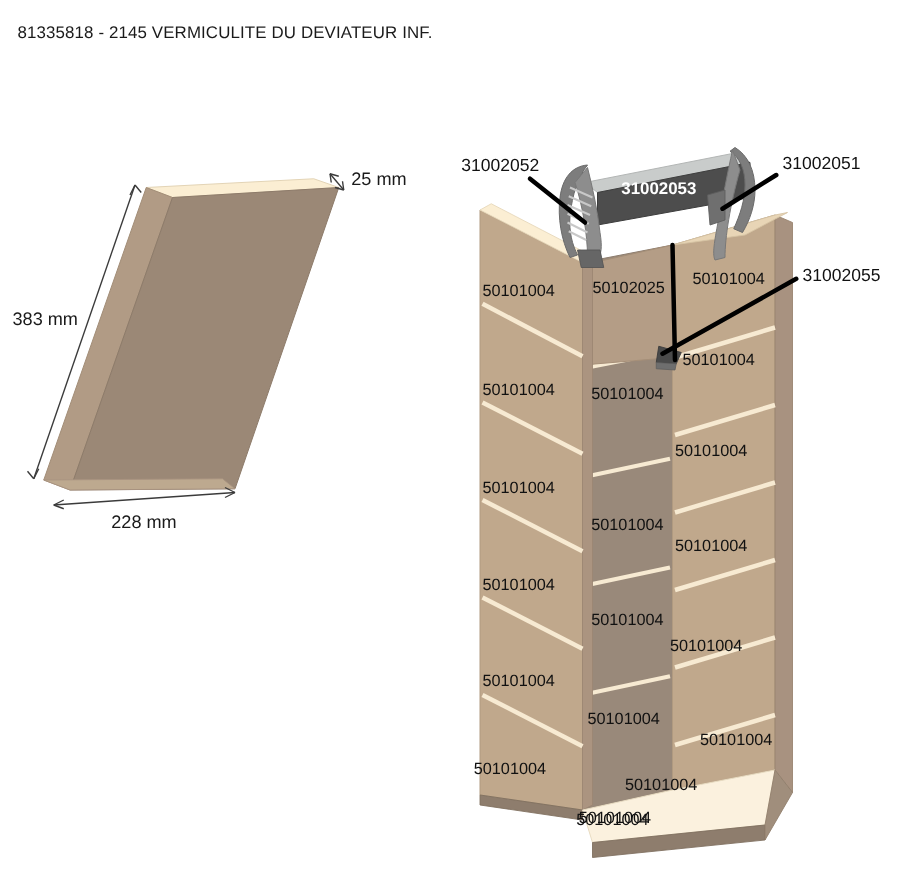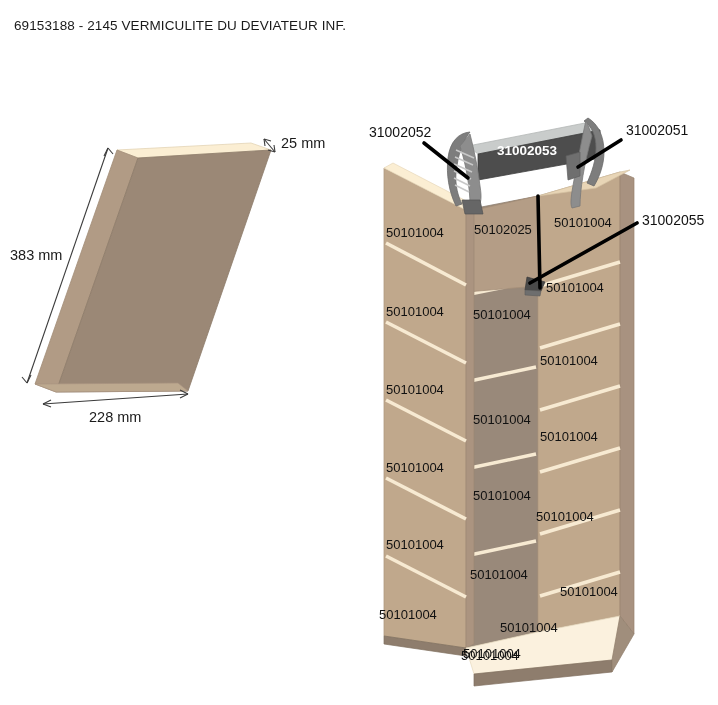--- a/index.html
+++ b/index.html
@@ -62,21 +62,21 @@
   }
   .mortar {
     stroke: #f7ead2;
     fill: none;
     stroke-linecap: butt;
   }
 </style>
 </head>
 <body>
 
-<div id="page-title">69153188 - 2145 VERMICULITE DU DEVIATEUR INF.</div>
+<div id="page-title">81335818 - 2145 VERMICULITE DU DEVIATEUR INF.</div>
 
 <svg id="diagram-canvas" width="718" height="705" viewBox="0 0 718 705">
 
   <g>
 
     <polygon points="117,150 251,143 271,150 138,158" fill="#fbeed3" stroke="#e3d4b6" stroke-width="0.8"></polygon>
 
     <polygon points="117,150 138,158 56,392 35,384" fill="#b19b85" stroke="#a28d77" stroke-width="0.8"></polygon>
 
     <polygon points="138,158 271,150 188,391 56,392" fill="#9b8876" stroke="#8d7b6a" stroke-width="0.8"></polygon>

